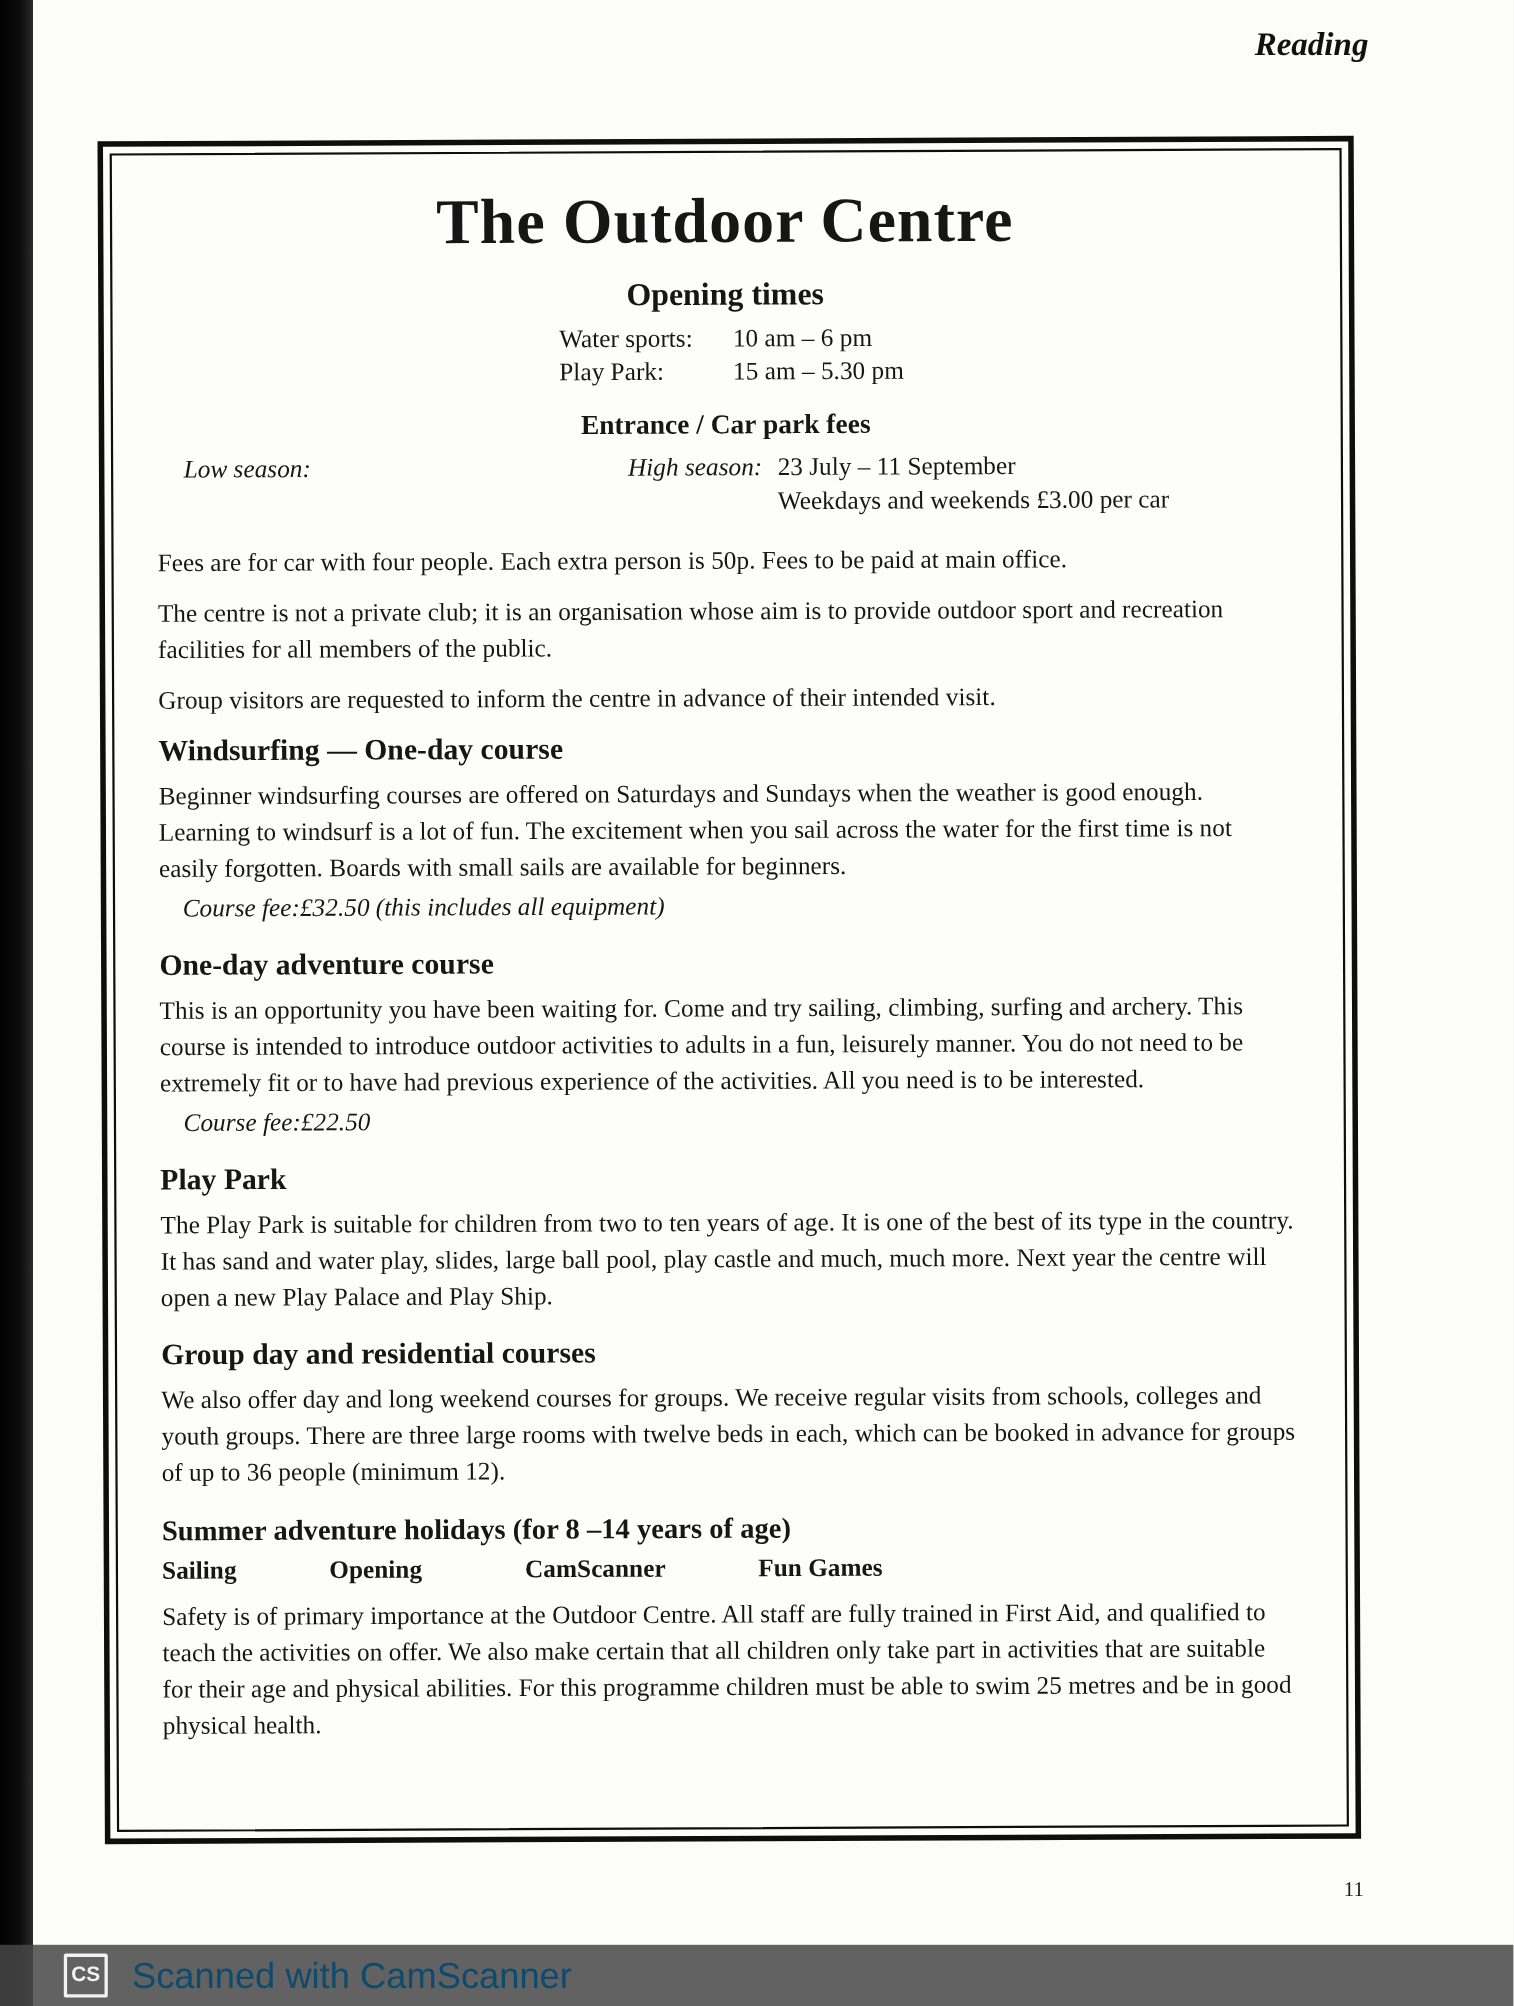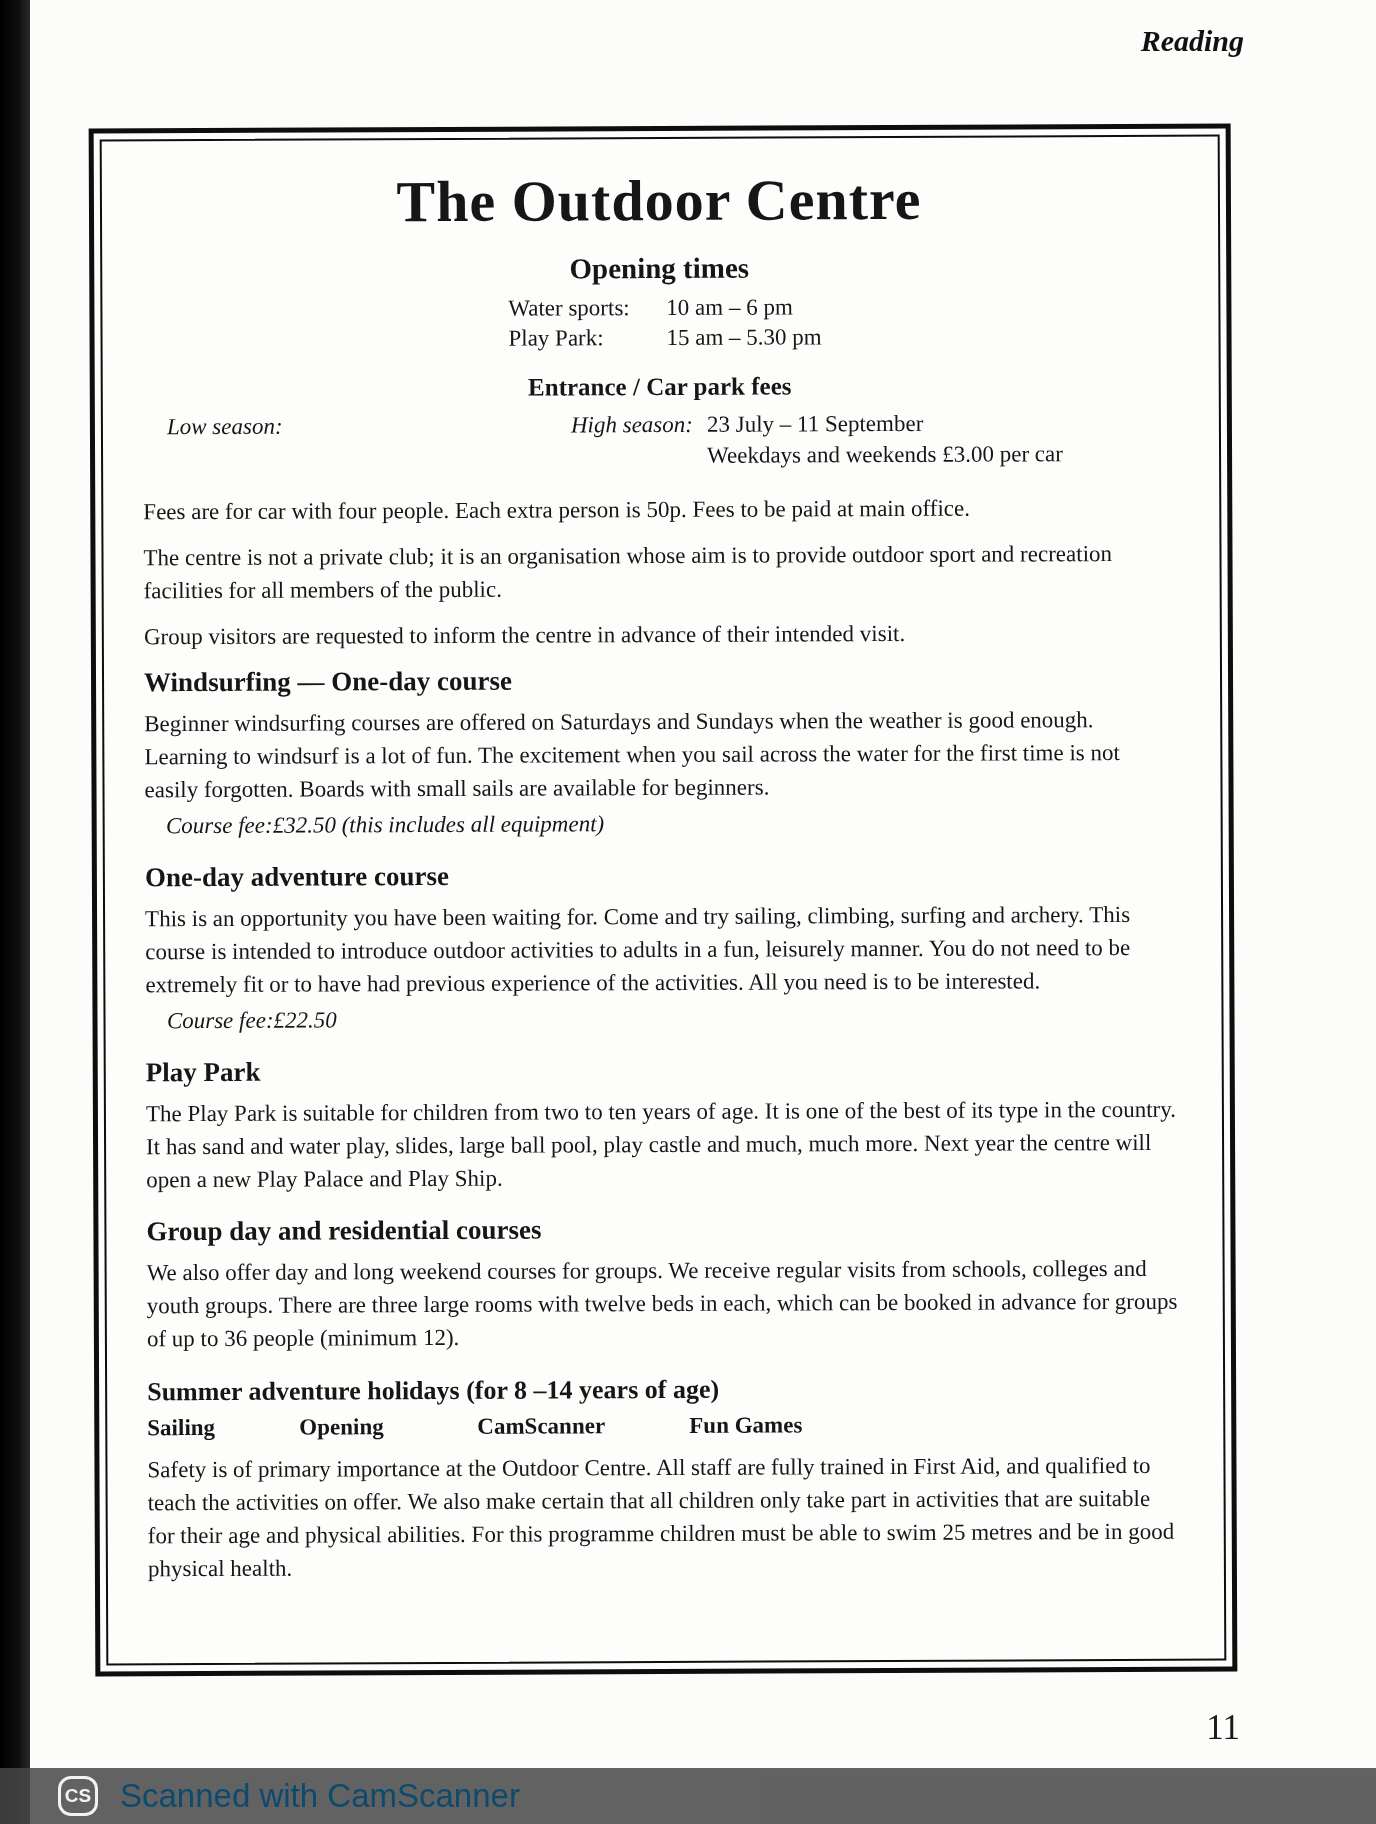--- a/index.html
+++ b/index.html
@@ -97,33 +97,33 @@
     font-weight:bold;
     font-size:23px;
     margin:0 0 10px;
     line-height:30px;
   }
   .activity-0 { width:152px; }
   .activity-1 { width:178px; }
   .activity-2 { width:212px; }
   .page-number {
     position:absolute; top:1708px; right:152px;
-    font-size:35px; color:#1a1a1a;
+    font-size:19px; color:#1a1a1a;
   }
   .camscanner-bar {
     position:absolute; left:0; bottom:0;
     width:1376px; height:56px;
     background:rgba(70,70,70,0.85);
     display:flex; align-items:center;
   }
   .cs-logo {
     margin-left:58px;
     width:34px; height:34px;
     border:3px solid #f2f2f2;
-    border-radius:13px;
+    border-radius:2px;
     color:#f2f2f2;
     font-family:"Liberation Sans",sans-serif;
     font-weight:bold; font-size:19px;
     display:flex; align-items:center; justify-content:center;
     flex:none;
   }
   .camscanner-text {
     margin-left:22px;
     font-family:"Liberation Sans",sans-serif;
     font-size:33px;

